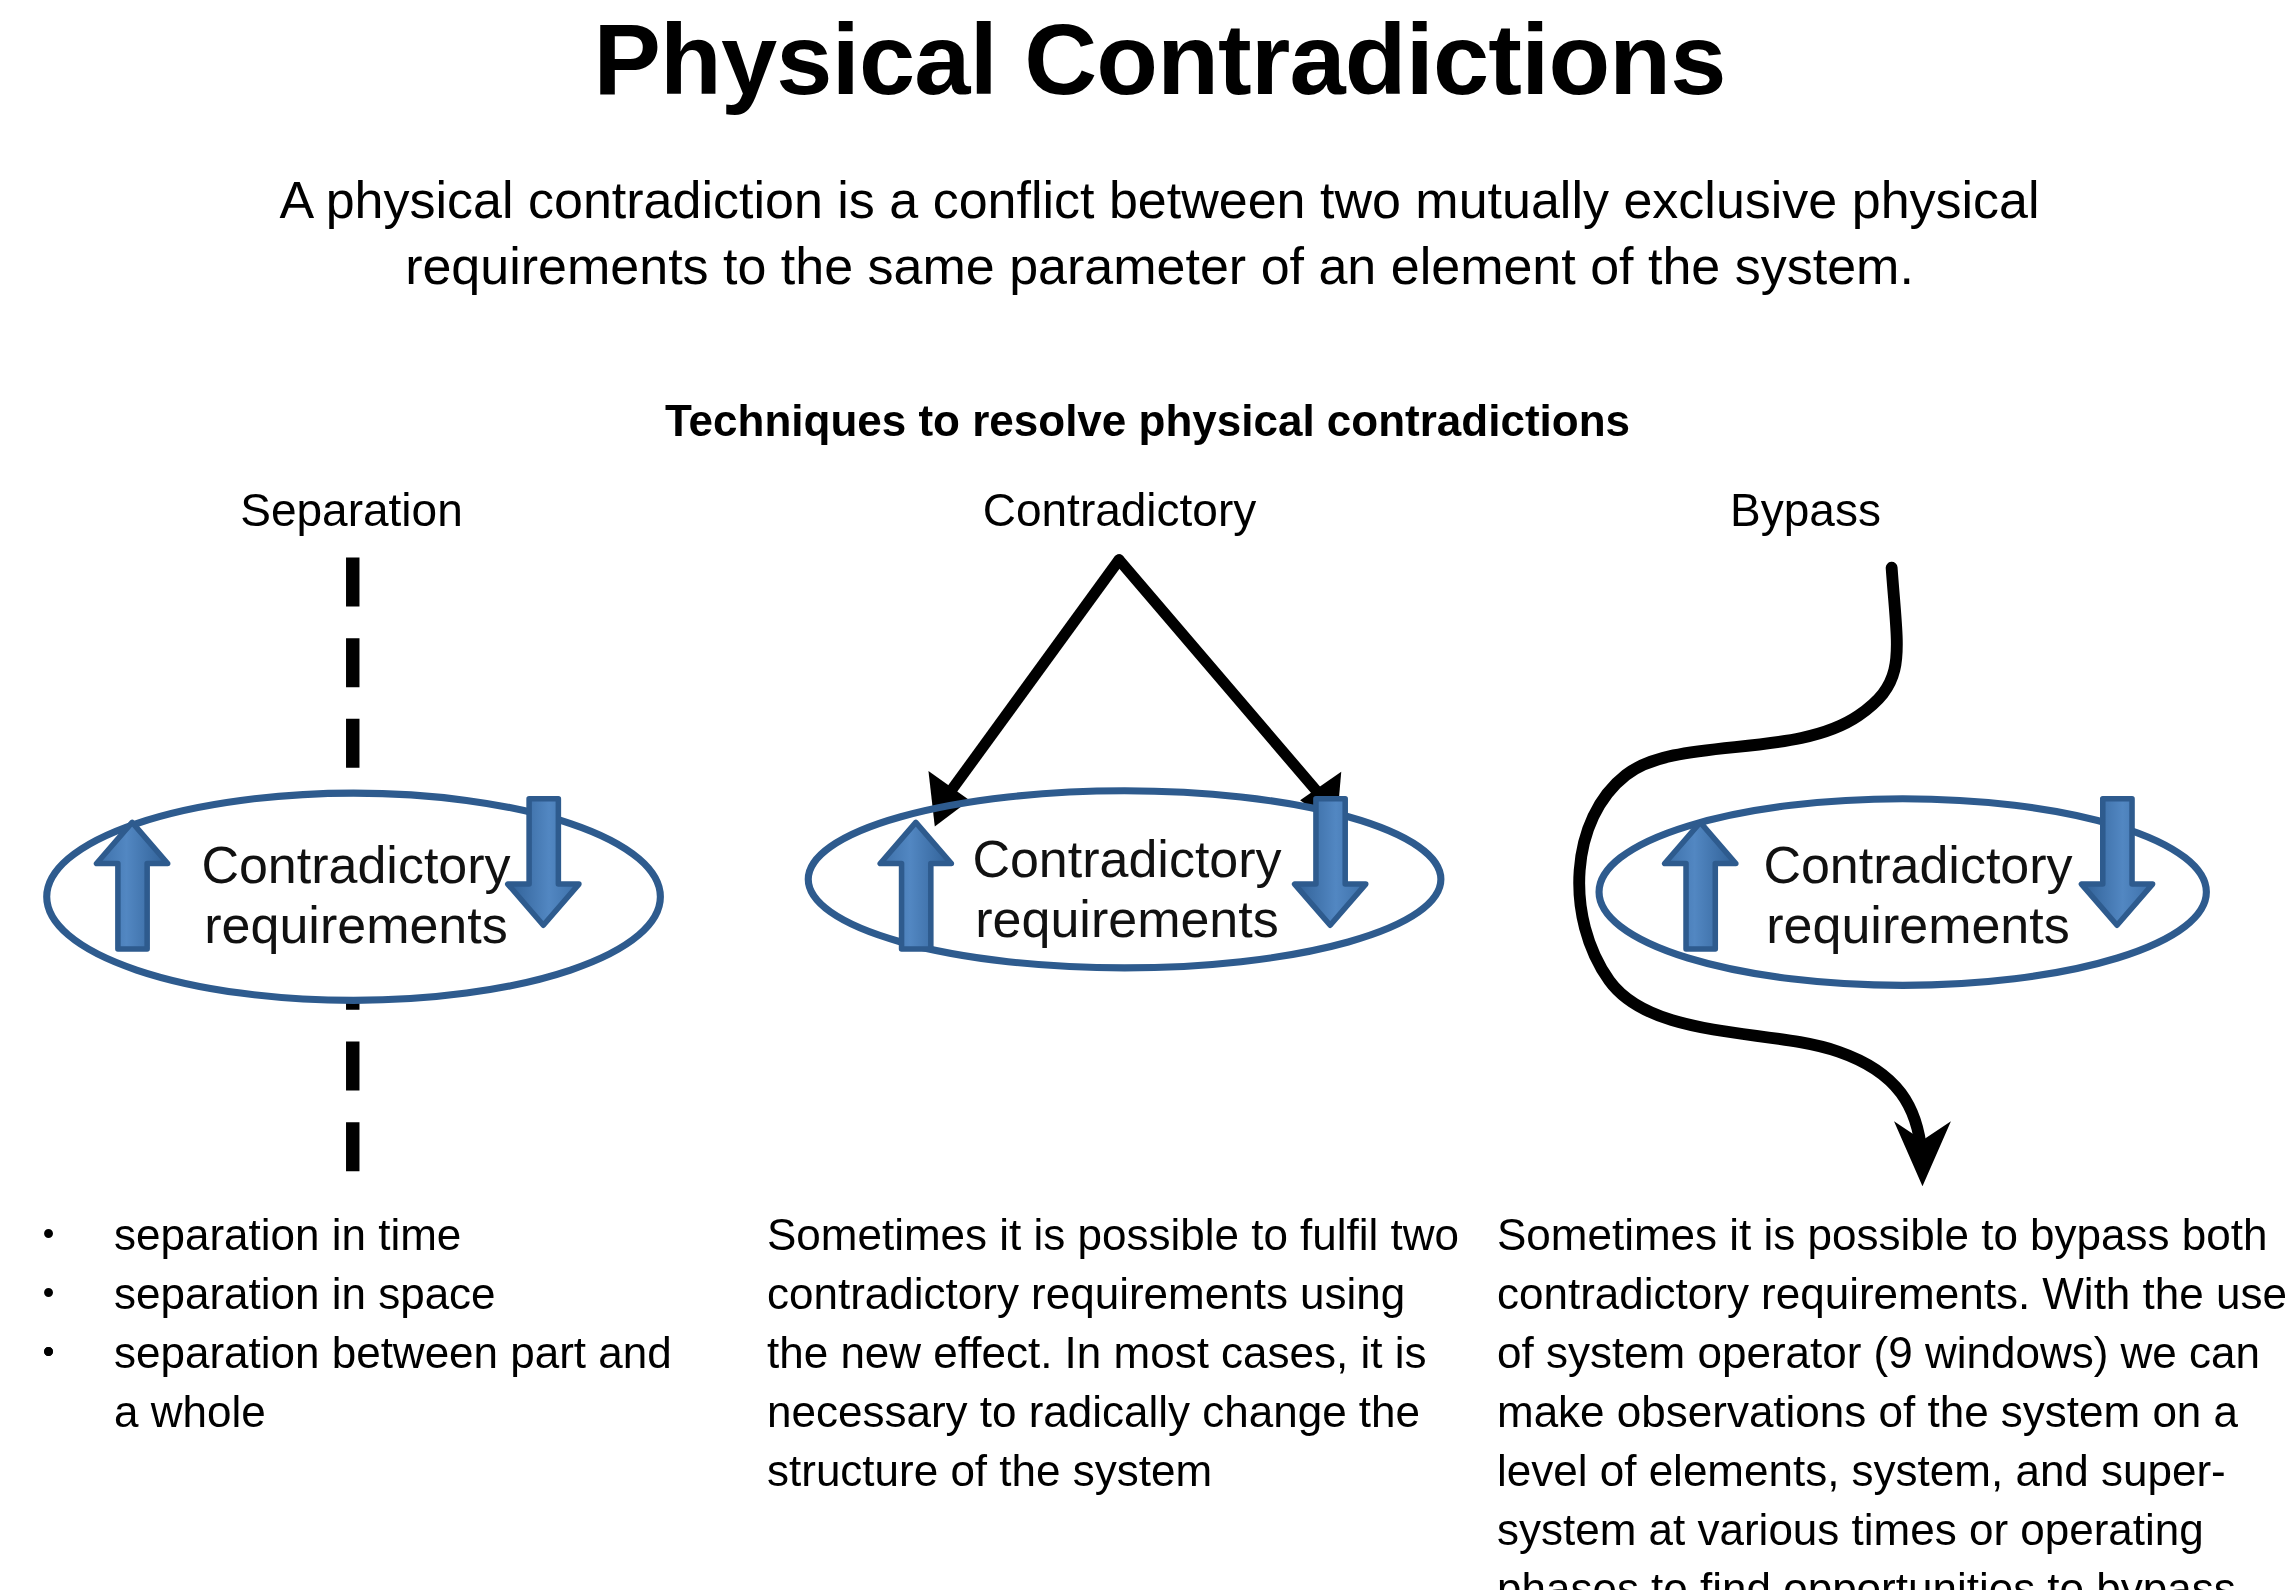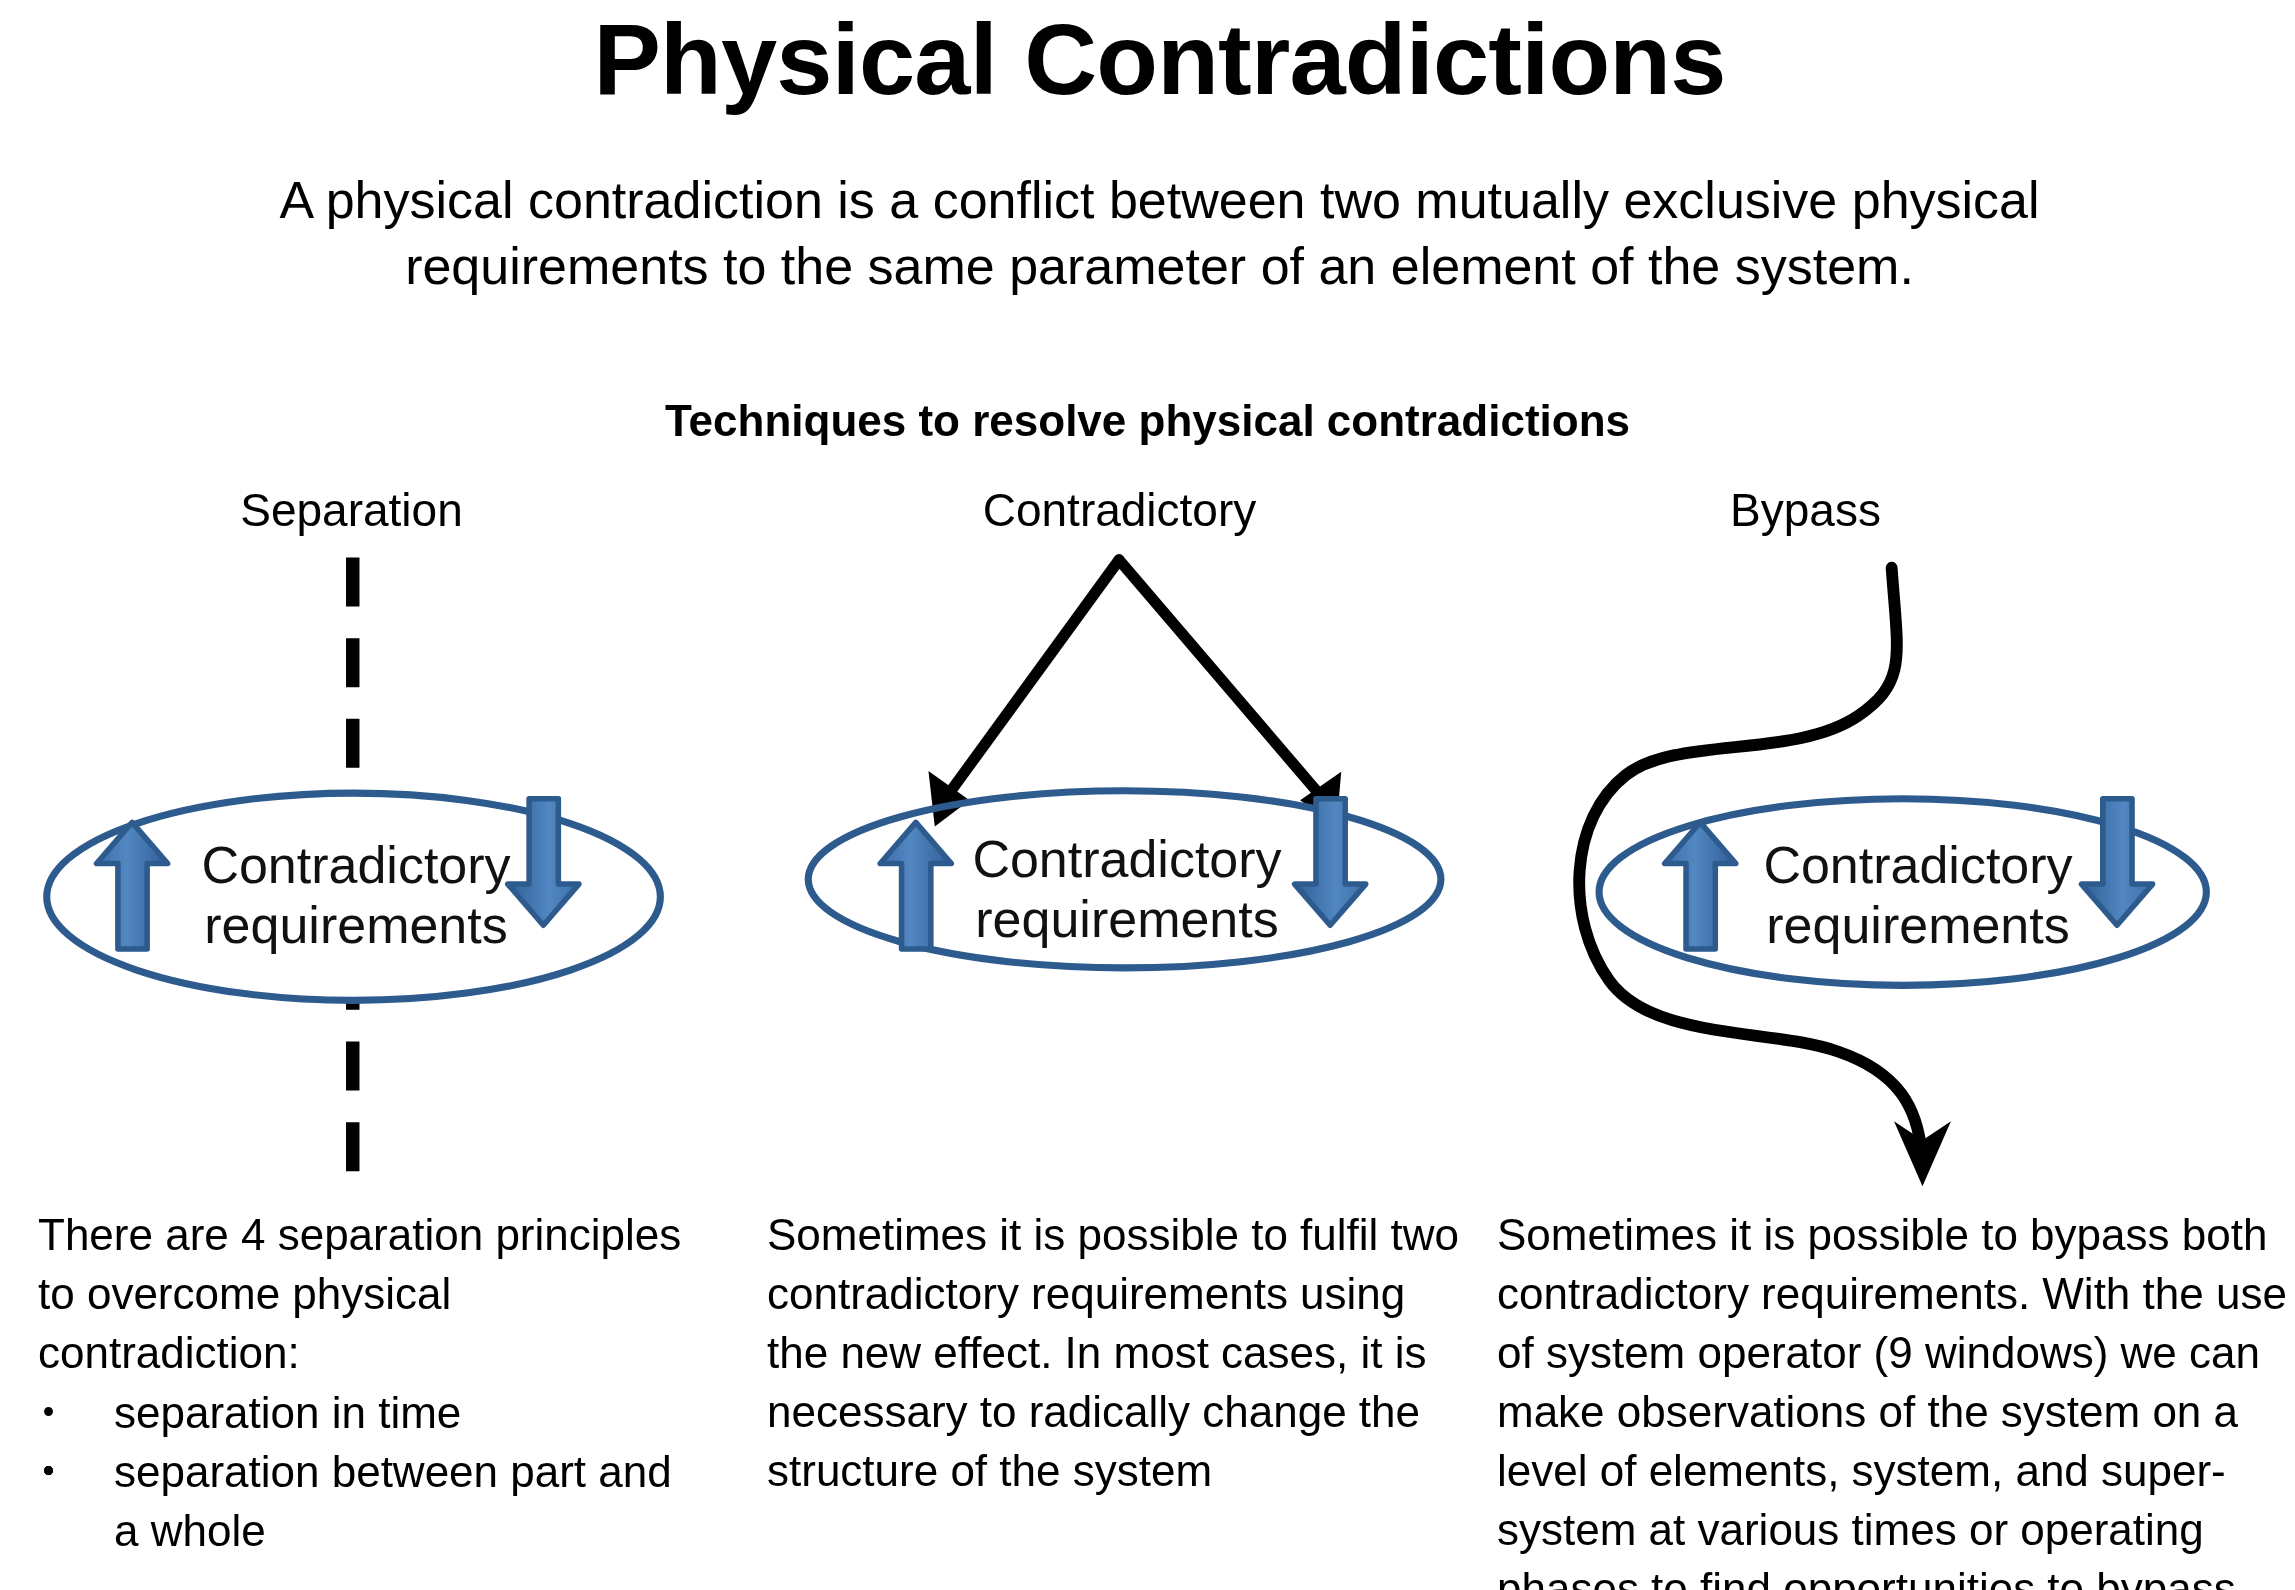--- a/index.html
+++ b/index.html
@@ -205,28 +205,28 @@
 </svg>
 
 <div class="ellipse-label" id="ellipse-label-1">Contradictory
 requirements</div>
 <div class="ellipse-label" id="ellipse-label-2">Contradictory
 requirements</div>
 <div class="ellipse-label" id="ellipse-label-3">Contradictory
 requirements</div>
 
 <div class="desc-column" id="desc-col-1">
-  <p class="desc-intro">There are 4 separation principles to overcome physical contradiction:</p>
   <ul class="bullet-list">
     <li>
       <span class="bullet-dot">•</span>
       <span>separation in time</span>
     </li>
     <li>
       <span class="bullet-dot">•</span>
+      <span>separation in space</span>
     </li>
     <li>
       <span class="bullet-dot">•</span>
     </li>
     <li>
       <span class="bullet-dot">•</span>
       <span>separation between part and a whole</span>
     </li>
   </ul>
 </div>

